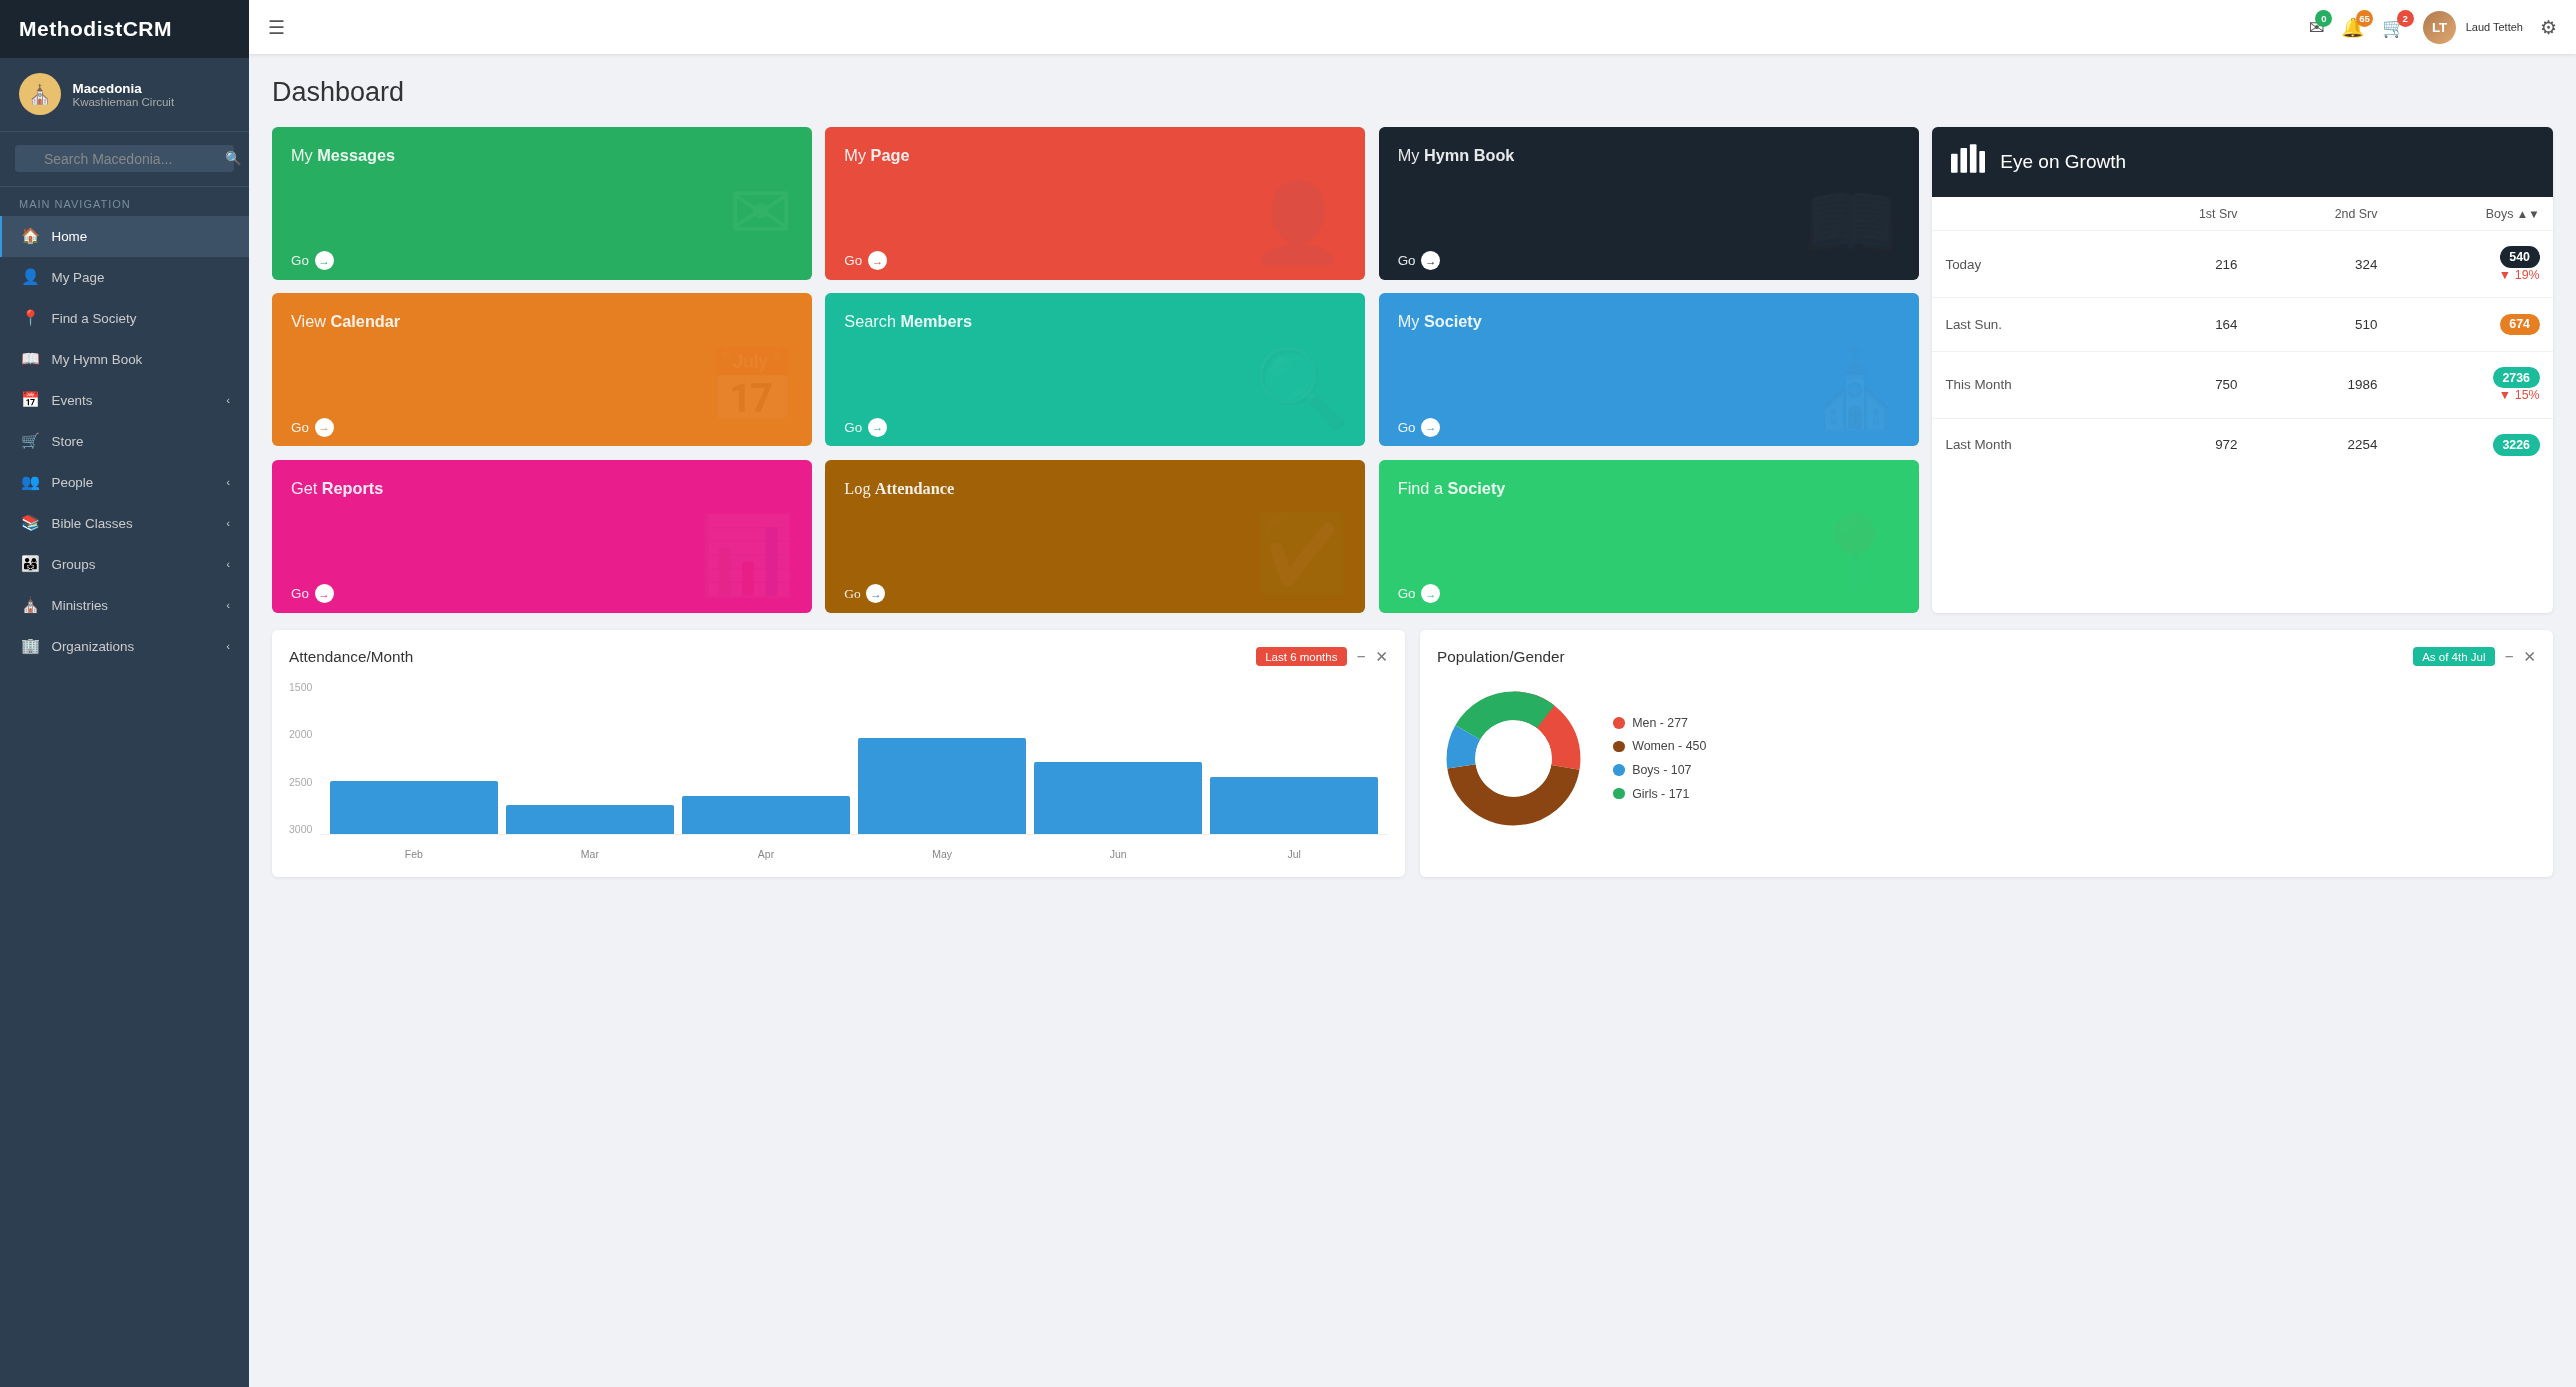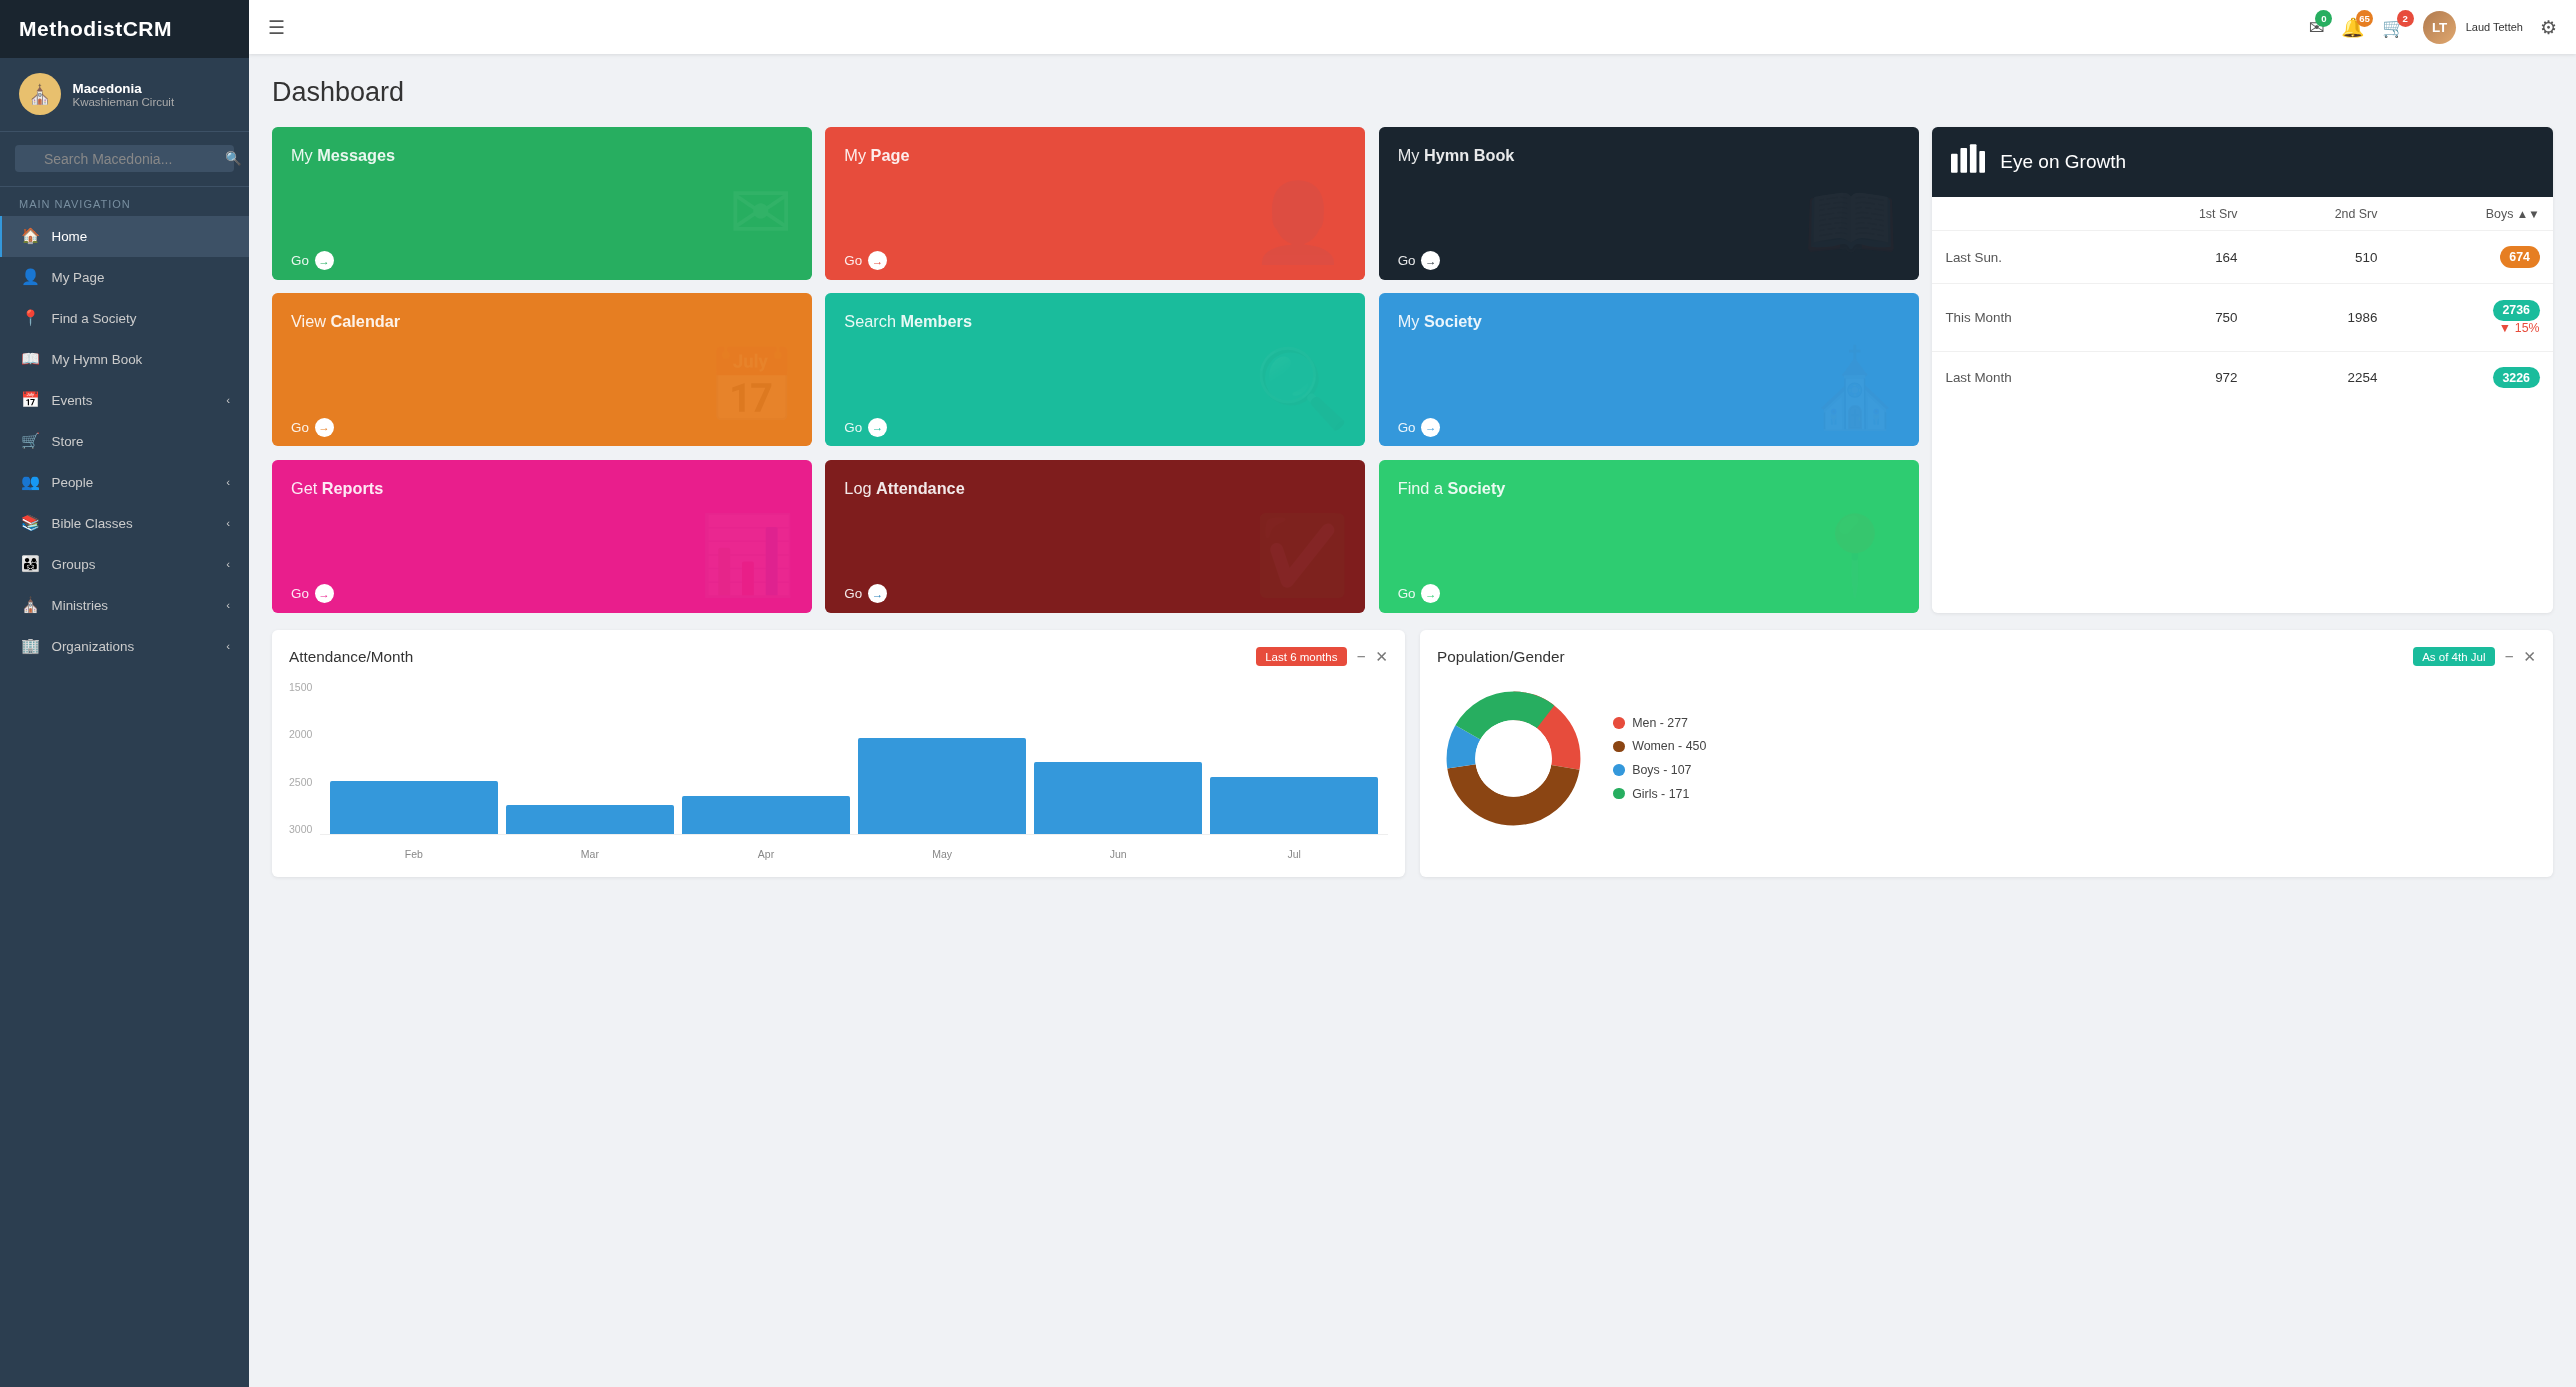--- a/index.html
+++ b/index.html
@@ -185,21 +185,21 @@
       align-items: center;
       gap: 5.7px;
     }
     .card-green { background: #27ae60; }
     .card-red { background: #e74c3c; }
     .card-dark { background: #1a252f; }
     .card-orange { background: #e67e22; }
     .card-teal { background: #1abc9c; }
     .card-lightblue { background: #3498db; }
     .card-pink { background: #e91e8c; }
-    .card-blue { background: #7f1d1d; }
+    .card-blue { background: #a16207; font-family: Liberation Serif, serif; }
     .card-green2 { background: #2ecc71; }
 
     
     #eye-on-growth {
       grid-column: 4;
       grid-row: 1 / 4;
       background: #fff;
       border-radius: 5.7px;
       overflow: hidden;
       box-shadow: 0 1px 3.8px rgba(0,0,0,0.08);
@@ -551,20 +551,29 @@
               <th></th>
               <th>1st Srv</th>
               <th>2nd Srv</th>
               <th>
                 <span>Boys</span>
                 <span class="eog-sort"> ▲▼</span>
               </th>
             </tr>
           </thead>
           <tbody>
+            <tr>
+              <td>Today</td>
+              <td>216</td>
+              <td>324</td>
+              <td>
+                <span class="eog-badge eog-badge-dark">540</span>
+                <span class="eog-percent">▼ <span>19%</span></span>
+              </td>
+            </tr>
             <tr>
               <td>Last Sun.</td>
               <td>164</td>
               <td>510</td>
               <td>
                 <span class="eog-badge eog-badge-orange">674</span>
               </td>
             </tr>
             <tr>
               <td>This Month</td>

